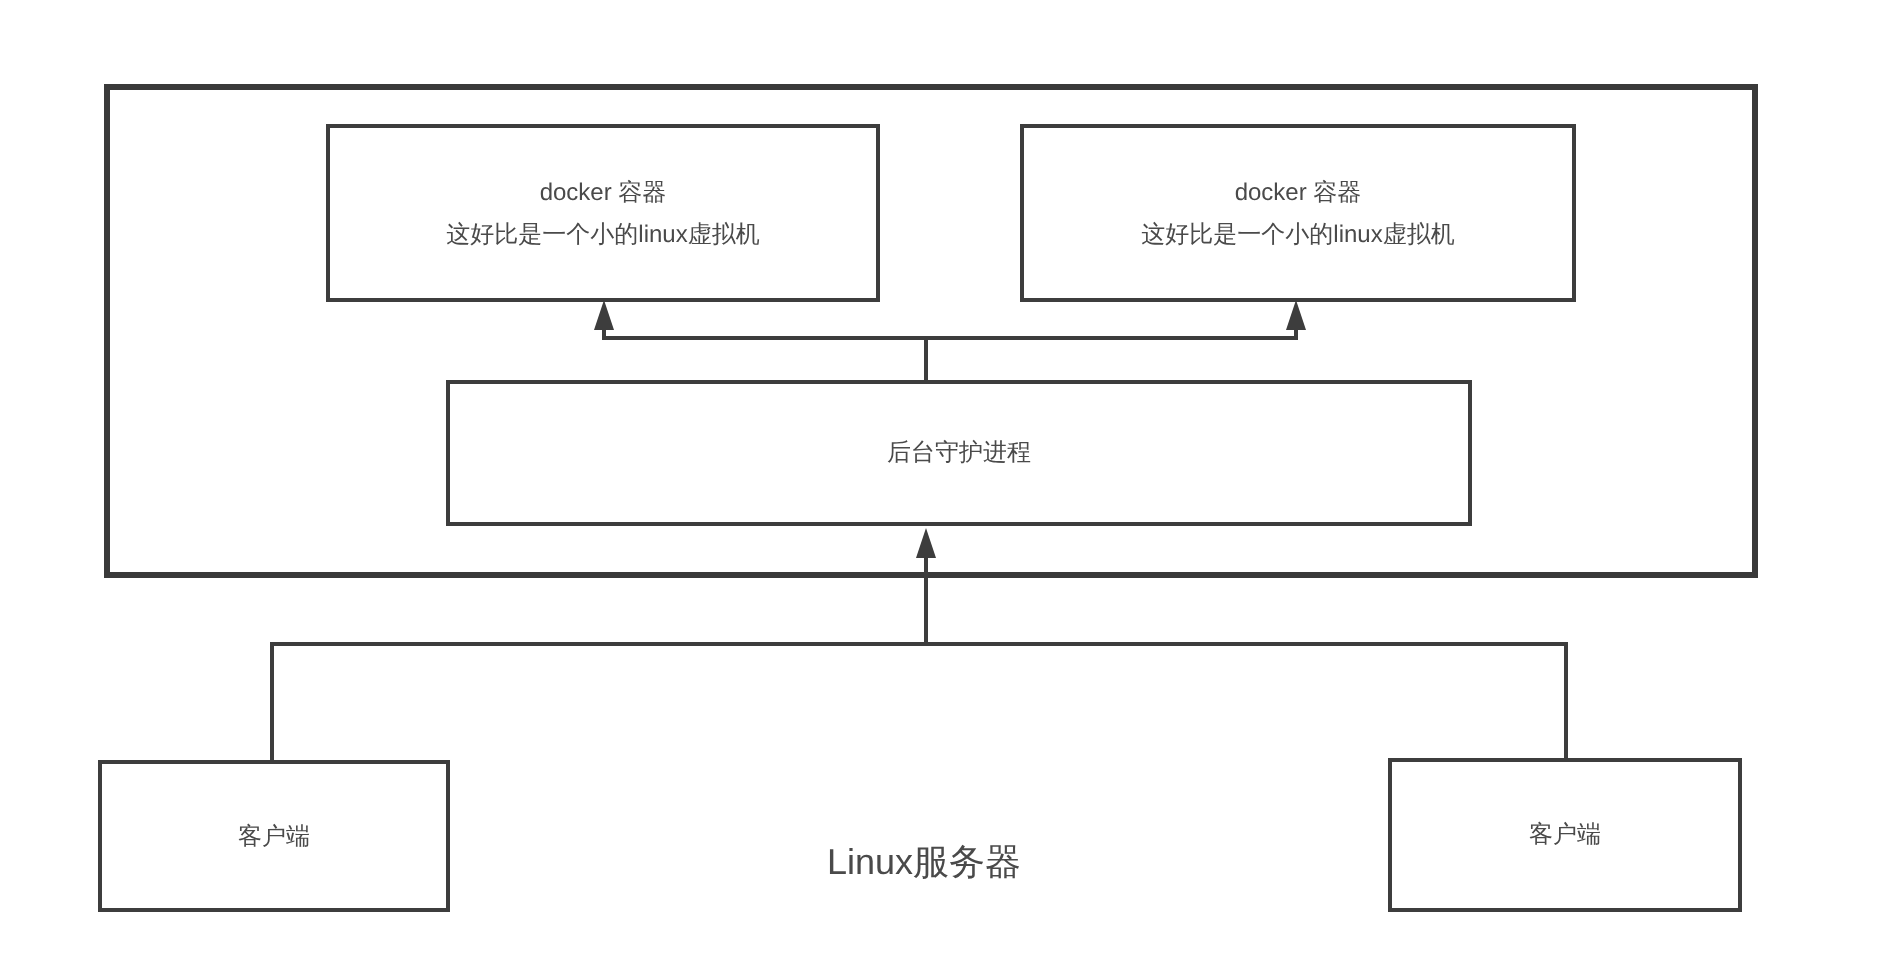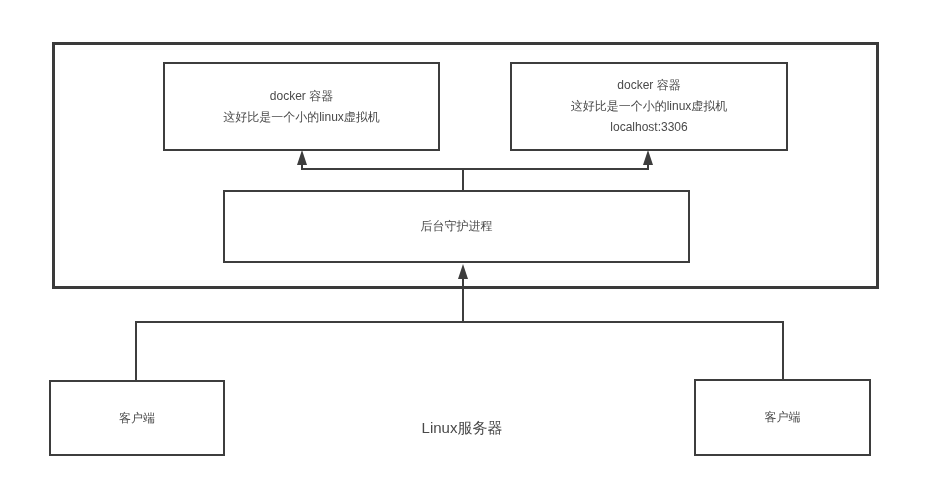--- a/index.html
+++ b/index.html
@@ -30,29 +30,29 @@
   }
   .outer-box {
     position: absolute;
     left: 52px; top: 42px;
     width: 827px; height: 247px;
     border: 3px solid #3a3a3a;
     background: #ffffff;
   }
   .docker-left  { left: 163px; top: 62px;  width: 277px; height: 89px; }
   .docker-right { left: 510px; top: 62px;  width: 278px; height: 89px; }
-  .daemon-box   { left: 223px; top: 190px; width: 467px; height: 73px; text-align: center; }
+  .daemon-box   { left: 223px; top: 190px; width: 513px; height: 73px; text-align: center; }
   .client-left  { left: 49px;  top: 380px; width: 176px; height: 76px; border-width: 2.5px; }
   .client-right { left: 694px; top: 379px; width: 177px; height: 77px; border-width: 2.5px; }
   .server-label {
     position: absolute;
     left: 377px; top: 419px;
     width: 170px;
     text-align: center;
-    font-size: 15px;
+    font-size: 18px;
     color: #4a4a4a;
   }
   .connectors {
     position: absolute;
     left: 0; top: 0;
     width: 939px; height: 478px;
     pointer-events: none;
   }
   .connectors line, .connectors polyline {
     stroke: #3d3d3d;
@@ -72,21 +72,20 @@
   <div class="outer-box"></div>
 
   <div class="box docker-left">
     <div>docker 容器</div>
     <div>这好比是一个小的linux虚拟机</div>
   </div>
 
   <div class="box docker-right">
     <div>docker 容器</div>
     <div>这好比是一个小的linux虚拟机</div>
-    <div>localhost:3306</div>
   </div>
 
   <div class="box daemon-box">
     <div>后台守护进程</div>
   </div>
 
   <div class="box client-left">
     <div>客户端</div>
   </div>
   <div class="box client-right">

